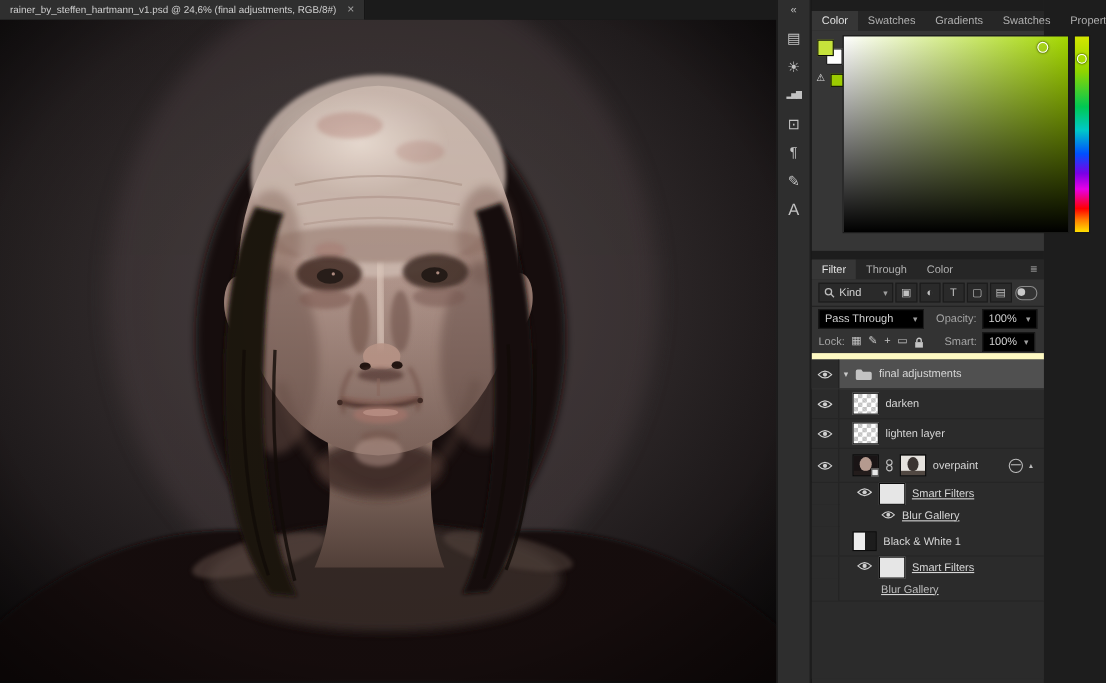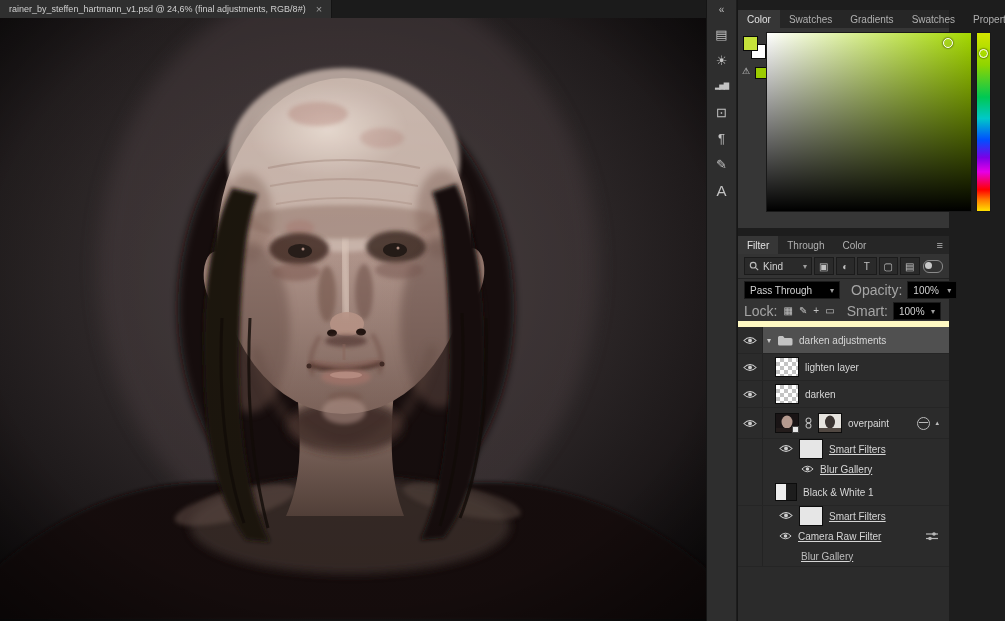--- a/index.html
+++ b/index.html
@@ -49,21 +49,21 @@
   .frow{height:24px;display:flex;align-items:center;gap:3px;padding:0 6px;border-bottom:1px solid #222;}
   .kindbox{display:flex;align-items:center;gap:4px;background:#2a2a2a;border:1px solid #1b1b1b;height:16px;padding:0 4px;min-width:58px;cursor:pointer;}
   .kindbox .lbl{font-size:10px;color:#d2d2d2;}
   .kindbox .chev{margin-left:auto;font-size:8px;color:#9e9e9e;}
   .ficon{width:19px;height:16px;background:#2a2a2a;border:1px solid #1b1b1b;color:#c0c0c0;font-size:10px;display:flex;align-items:center;justify-content:center;margin-left:-1px;cursor:pointer;}
   .flt-toggle{margin-left:auto;width:20px;height:11px;border:1px solid #8a8a8a;border-radius:6px;position:relative;cursor:pointer;}
   .flt-toggle::after{content:"";position:absolute;left:1px;top:1px;width:7px;height:7px;border-radius:50%;background:#c9c9c9;}
   .brow{height:22px;display:flex;align-items:center;gap:5px;padding:0 6px;}
   .selbox{display:flex;align-items:center;background:#000000;border:1px solid #1b1b1b;height:16px;padding:0 5px;gap:6px;font-size:10px;color:#d2d2d2;cursor:pointer;}
   .selbox .chev{font-size:8px;color:#9e9e9e;}
-  .flabel{font-size:14px;color:#a5a5a5;}
+  .flabel{font-size:10px;color:#a5a5a5;}
   .lockrow{height:20px;display:flex;align-items:center;gap:6px;padding:0 6px;border-bottom:6px solid #fef9c3;}
   .lockrow .licon{font-size:10px;color:#c4c4c4;cursor:pointer;line-height:1;}
   .fillgrp{margin-left:auto;display:flex;align-items:center;gap:5px;padding-right:2px;}
 
   
   .llist{background:#2b2b2b;}
   .lrow{display:flex;align-items:center;height:26px;font-size:10px;color:#d6d6d6;border-bottom:1px solid #252525;cursor:pointer;}
   .lrow.sub{height:20px;border-bottom:none;text-decoration:underline;}
   .lrow.tall{height:30px;}
   .lrow.selected{background:#505050;}
@@ -297,47 +297,47 @@
             <svg width="14" height="9" viewBox="0 0 16 10">
                 <path d="M1 5 Q8 -2 15 5 Q8 12 1 5 Z" fill="none" stroke="#cfcfcf" stroke-width="1.2"></path>
                 <circle cx="8" cy="5" r="2.2" fill="#cfcfcf"></circle>
               </svg>
           </span>
           <span class="lcontent">
             <span class="grpchev">▾</span>
             <svg width="16" height="12" viewBox="0 0 16 12">
                 <path d="M1 3.5 q0-1.5 1.5-1.5 h3.5 l1.5 2 h6.5 q1.5 0 1.5 1.5 v4.5 q0 1.5 -1.5 1.5 h-11.5 q-1.5 0 -1.5 -1.5 z" fill="#c3c3c3"></path>
               </svg>
-            <span class="lname">darken adjustments</span>
+            <span class="lname">final adjustments</span>
           </span>
         </div>
 
         <div class="lrow">
           <span class="eyecell">
             <svg width="14" height="9" viewBox="0 0 16 10">
                 <path d="M1 5 Q8 -2 15 5 Q8 12 1 5 Z" fill="none" stroke="#cfcfcf" stroke-width="1.2"></path>
                 <circle cx="8" cy="5" r="2.2" fill="#cfcfcf"></circle>
               </svg>
           </span>
           <span class="lcontent" style="padding-left:12px;">
             <span class="thumb checker"></span>
-            <span class="lname">lighten layer</span>
+            <span class="lname">darken</span>
           </span>
         </div>
 
         <div class="lrow">
           <span class="eyecell">
             <svg width="14" height="9" viewBox="0 0 16 10">
                 <path d="M1 5 Q8 -2 15 5 Q8 12 1 5 Z" fill="none" stroke="#cfcfcf" stroke-width="1.2"></path>
                 <circle cx="8" cy="5" r="2.2" fill="#cfcfcf"></circle>
               </svg>
           </span>
           <span class="lcontent" style="padding-left:12px;">
             <span class="thumb checker"></span>
-            <span class="lname">darken</span>
+            <span class="lname">lighten layer</span>
           </span>
         </div>
 
         <div class="lrow tall">
           <span class="eyecell">
             <svg width="14" height="9" viewBox="0 0 16 10">
                 <path d="M1 5 Q8 -2 15 5 Q8 12 1 5 Z" fill="none" stroke="#cfcfcf" stroke-width="1.2"></path>
                 <circle cx="8" cy="5" r="2.2" fill="#cfcfcf"></circle>
               </svg>
           </span>
@@ -412,40 +412,20 @@
               <svg width="14" height="9" viewBox="0 0 16 10">
                   <path d="M1 5 Q8 -2 15 5 Q8 12 1 5 Z" fill="none" stroke="#cfcfcf" stroke-width="1.2"></path>
                   <circle cx="8" cy="5" r="2.2" fill="#cfcfcf"></circle>
                 </svg>
             </span>
             <span class="thumb whitethumb"></span>
             <span class="lname">Smart Filters</span>
           </span>
         </div>
 
-        <div class="lrow sub">
-          <span class="eyecell"></span>
-          <span class="lcontent" style="padding-left:16px;">
-            <span>
-              <svg width="13" height="8" viewBox="0 0 16 10">
-                  <path d="M1 5 Q8 -2 15 5 Q8 12 1 5 Z" fill="none" stroke="#cfcfcf" stroke-width="1.2"></path>
-                  <circle cx="8" cy="5" r="2.2" fill="#cfcfcf"></circle>
-                </svg>
-            </span>
-            <span class="lname">Camera Raw Filter</span>
-            <span class="rowicons">
-              <svg width="14" height="10" viewBox="0 0 14 10">
-                  <line x1="1" y1="3" x2="13" y2="3" stroke="#b9b9b9" stroke-width="1.2"></line>
-                  <circle cx="9" cy="3" r="1.8" fill="#b9b9b9"></circle>
-                  <line x1="1" y1="7.5" x2="13" y2="7.5" stroke="#b9b9b9" stroke-width="1.2"></line>
-                  <circle cx="5" cy="7.5" r="1.8" fill="#b9b9b9"></circle>
-                </svg>
-            </span>
-          </span>
-        </div>
 
         <div class="lrow sub" style="border-bottom:1px solid #252525;">
           <span class="eyecell"></span>
           <span class="lcontent" style="padding-left:38px;">
             <span class="lname" style="color:#bdbdbd;">Blur Gallery</span>
           </span>
         </div>
 
         <div class="fill-rest"></div>
       </div>

